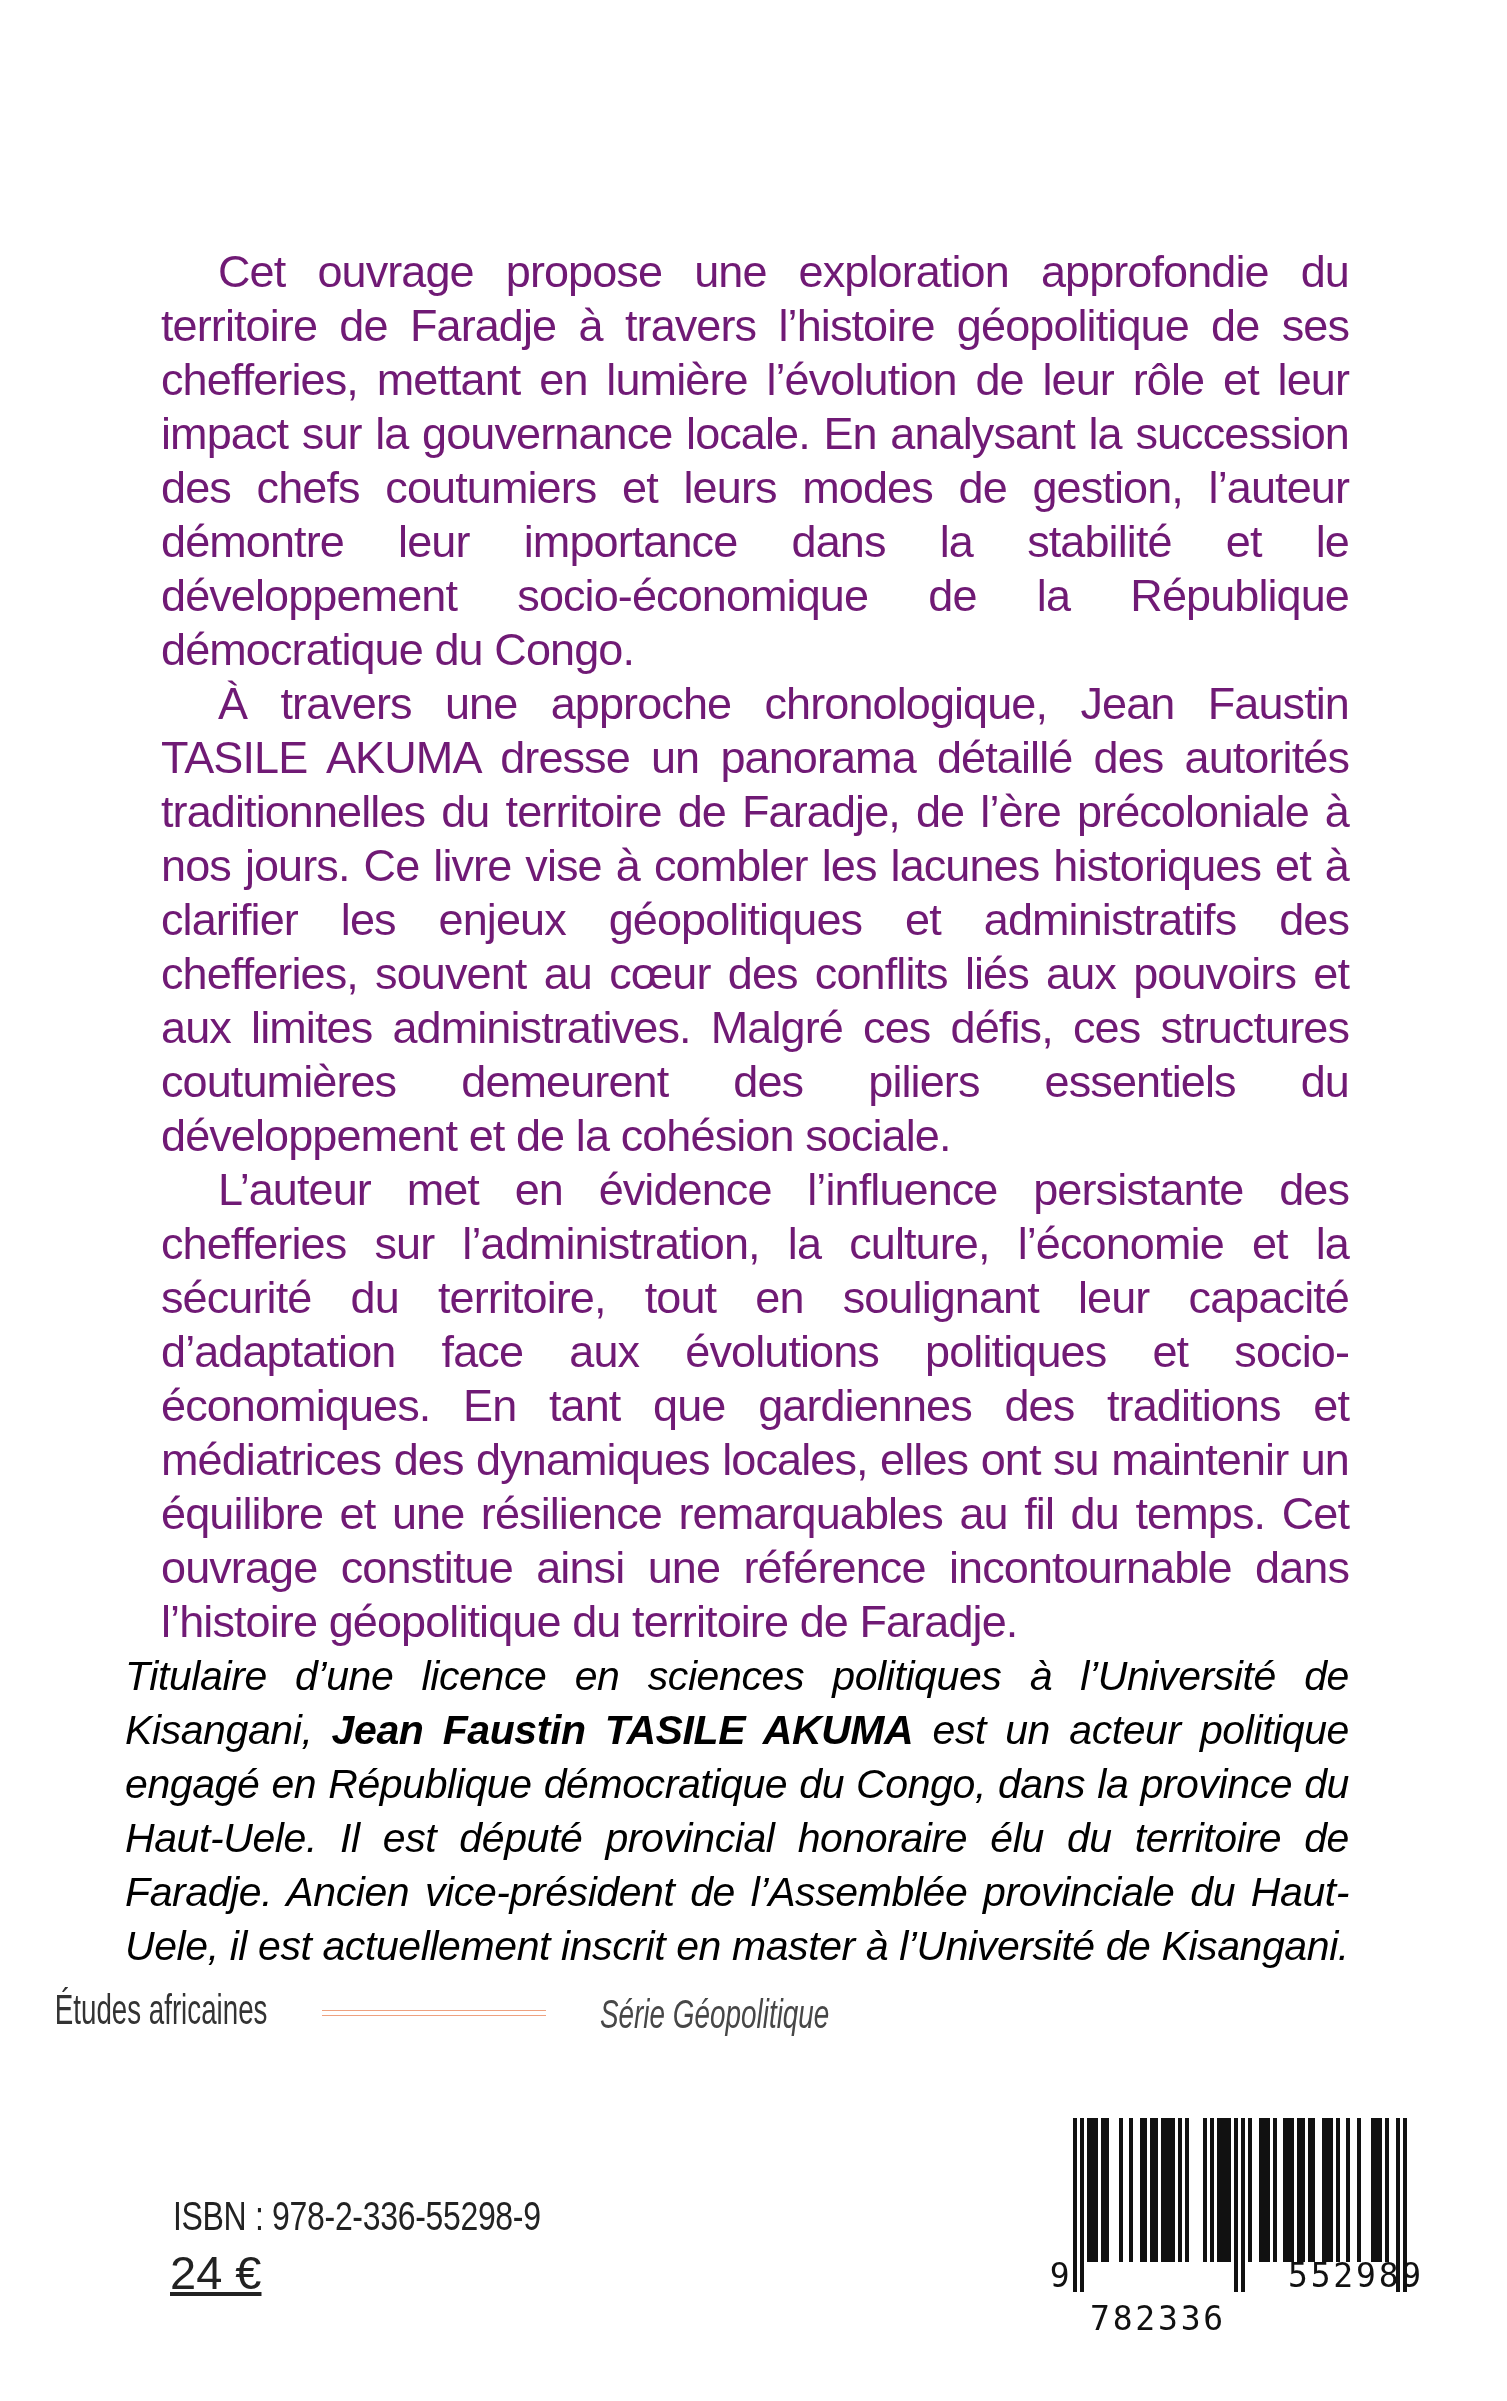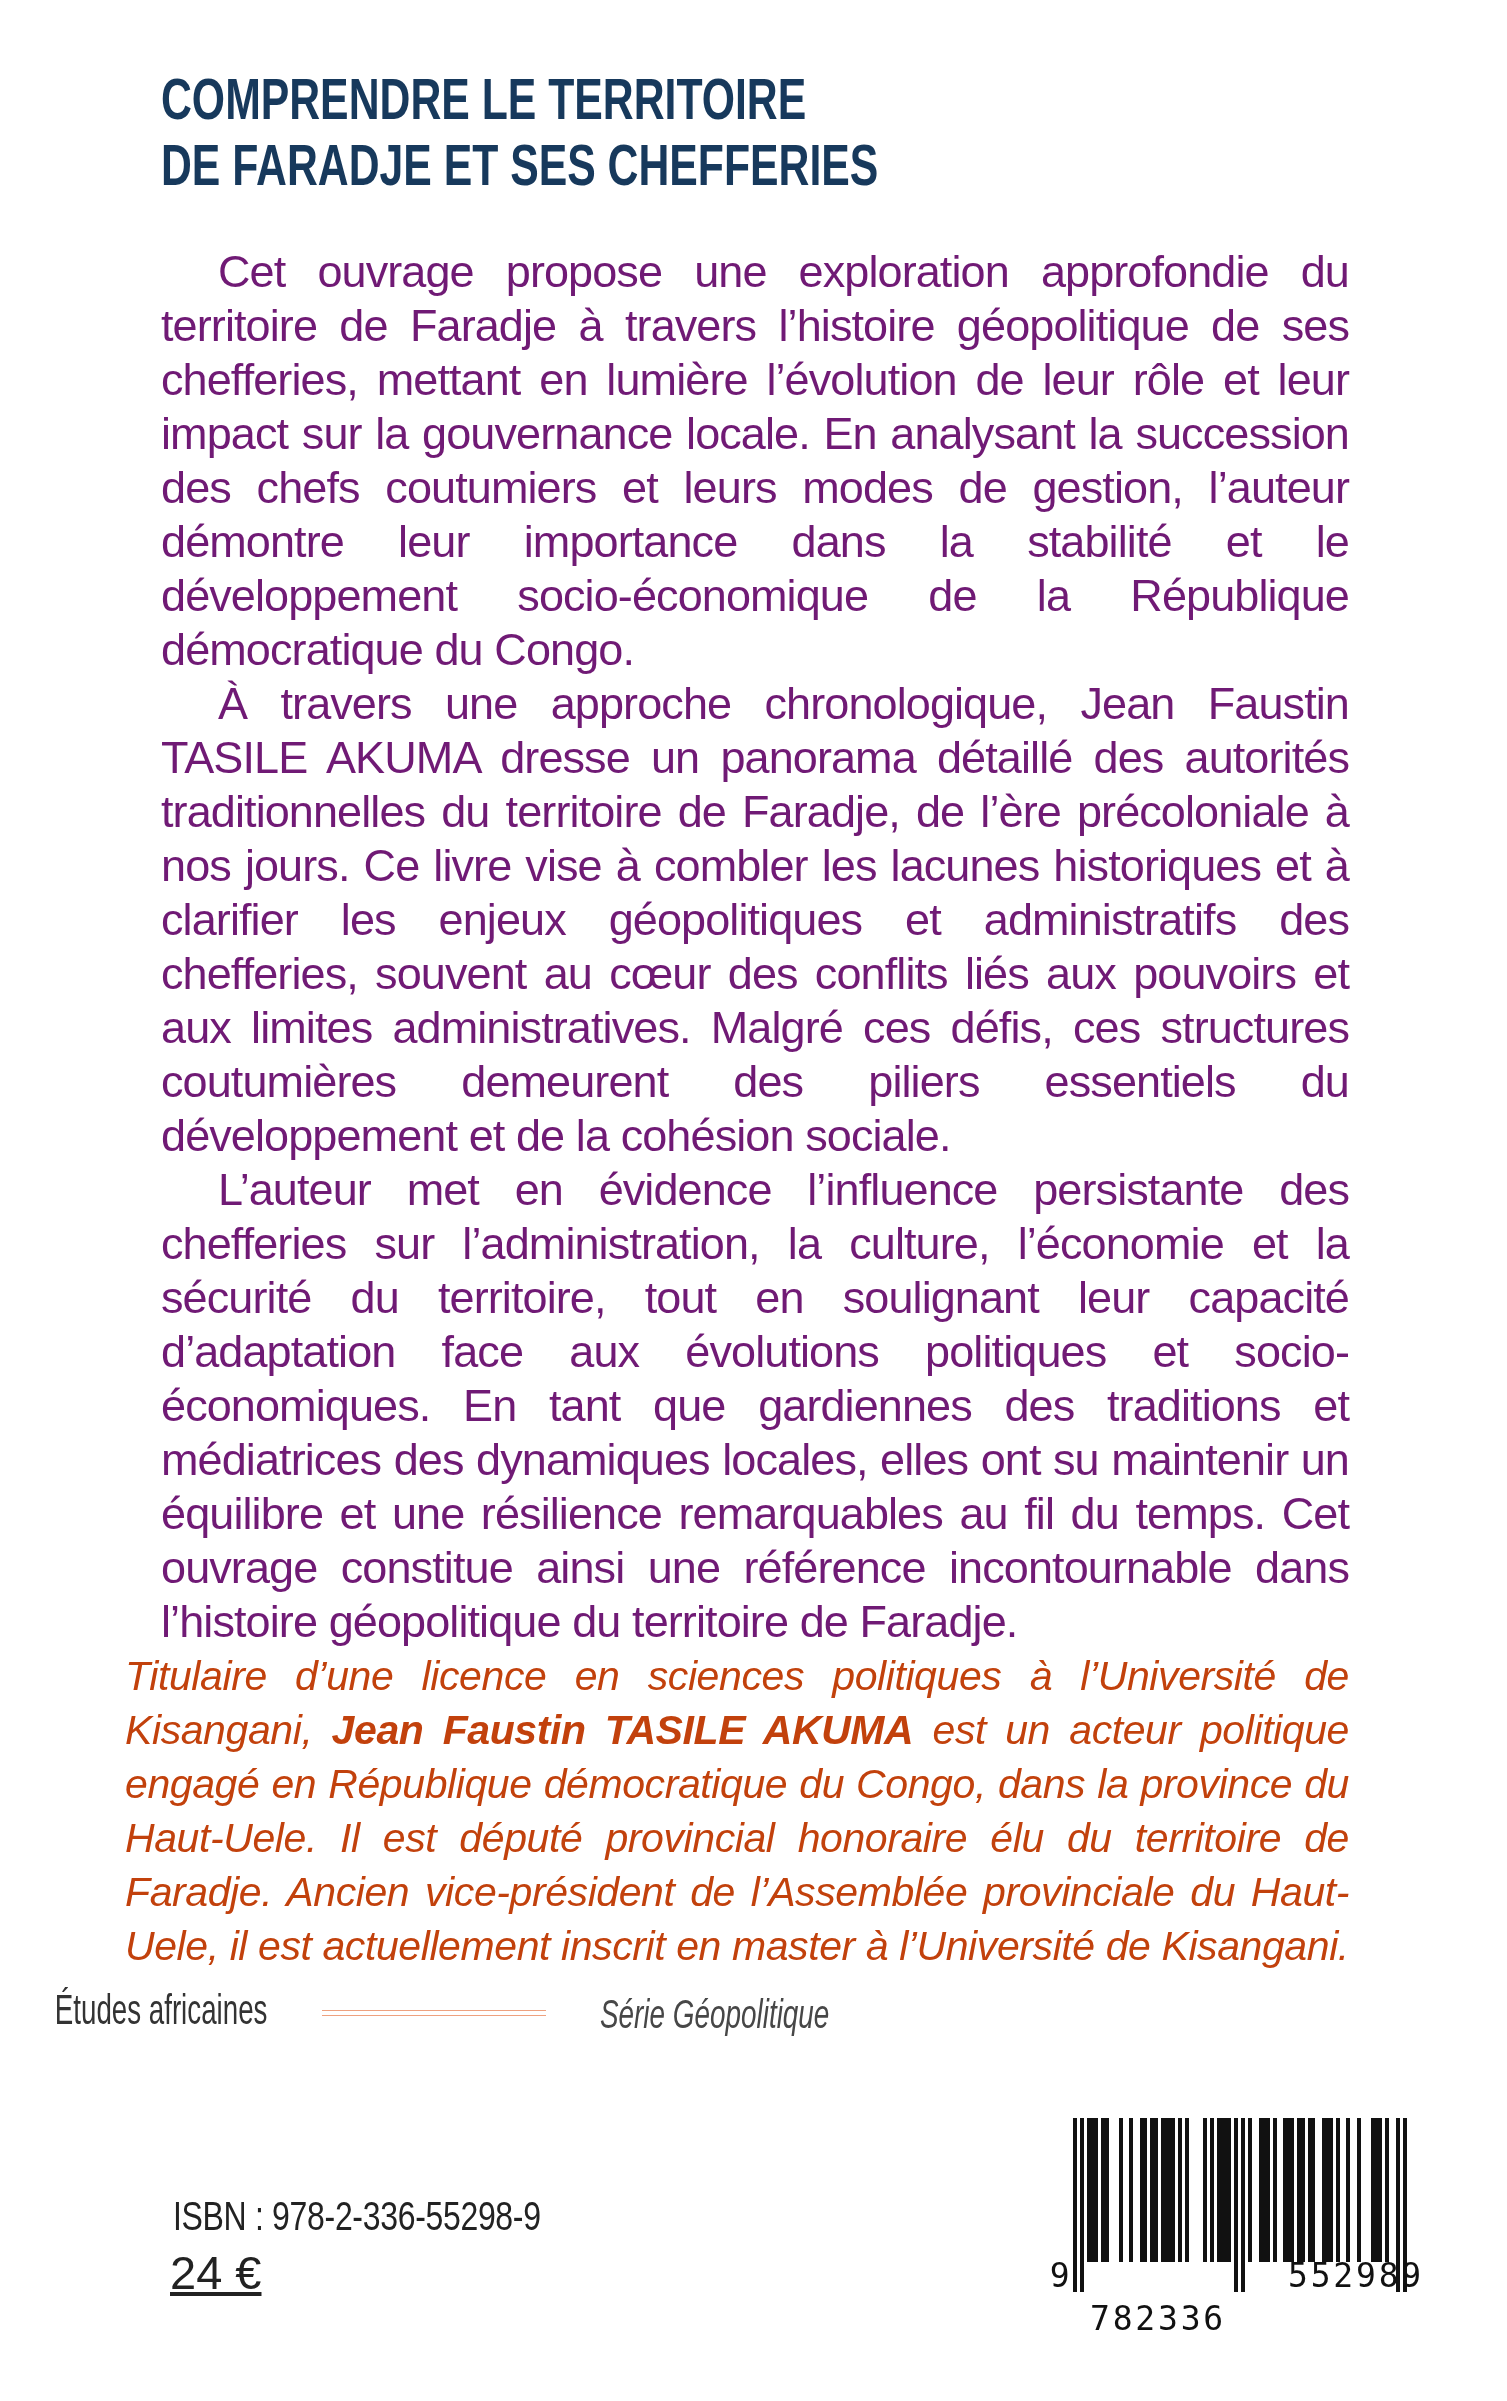--- a/index.html
+++ b/index.html
@@ -28,21 +28,21 @@
     position:absolute;left:161px;top:245px;width:1188px;
     color:#701a75;
     font-size:45px;line-height:54px;
     letter-spacing:-0.02em;
     text-align:justify;
   }
   .body-para{margin:0;text-indent:57px;}
   
   .bio-block{
     position:absolute;left:125px;top:1649px;width:1224px;
-    color:#c2410c;
+    color:#000000;
     font-style:italic;
     font-size:41px;line-height:54px;
     letter-spacing:-0.01em;
     text-align:justify;
   }
   .bio-block .author{font-weight:700;}
   
   .collection{
     position:absolute;left:0;top:1985px;width:100%;
     display:flex;flex-direction:row;align-items:center;
@@ -94,24 +94,20 @@
   }
   .bc-first{left:0;width:26.5px;text-align:right;}
   .bc-left{left:44px;width:142px;text-align:center;letter-spacing:2.8px;margin-top:43px;}
   .bc-right{left:209px;width:142px;text-align:left;letter-spacing:2.8px;margin-left:36px;}
 </style>
 </head>
 <body>
 
 <div class="page">
 
-  <div class="title">
-    <div class="tline">COMPRENDRE LE TERRITOIRE</div>
-    <div class="tline">DE FARADJE ET SES CHEFFERIES</div>
-  </div>
 
   <div class="body-block">
     <p class="body-para">Cet ouvrage propose une exploration approfondie du territoire de Faradje à travers l’histoire géopolitique de ses chefferies, mettant en lumière l’évolution de leur rôle et leur impact sur la gouvernance locale. En analysant la succession des chefs coutumiers et leurs modes de gestion, l’auteur démontre leur importance dans la stabilité et le développement socio-économique de la République démocratique du Congo.</p>
     <p class="body-para">À travers une approche chronologique, Jean Faustin TASILE AKUMA dresse un panorama détaillé des autorités traditionnelles du territoire de Faradje, de l’ère précoloniale à nos jours. Ce livre vise à combler les lacunes historiques et à clarifier les enjeux géopolitiques et administratifs des chefferies, souvent au cœur des conflits liés aux pouvoirs et aux limites administratives. Malgré ces défis, ces structures coutumières demeurent des piliers essentiels du développement et de la cohésion sociale.</p>
     <p class="body-para">L’auteur met en évidence l’influence persistante des chefferies sur l’administration, la culture, l’économie et la sécurité du territoire, tout en soulignant leur capacité d’adaptation face aux évolutions politiques et socio-économiques. En tant que gardiennes des traditions et médiatrices des dynamiques locales, elles ont su maintenir un équilibre et une résilience remarquables au fil du temps. Cet ouvrage constitue ainsi une référence incontournable dans l’histoire géopolitique du territoire de Faradje.</p>
   </div>
 
   <div class="bio-block"><span>Titulaire d’une licence en sciences politiques à l’Université de Kisangani, </span><span class="author">Jean Faustin TASILE AKUMA</span><span> est un acteur politique engagé en République démocratique du Congo, dans la province du Haut-Uele. Il est député provincial honoraire élu du territoire de Faradje. Ancien vice-président de l’Assemblée provinciale du Haut-Uele, il est actuellement inscrit en master à l’Université de Kisangani.</span></div>
 
   <div class="collection">

